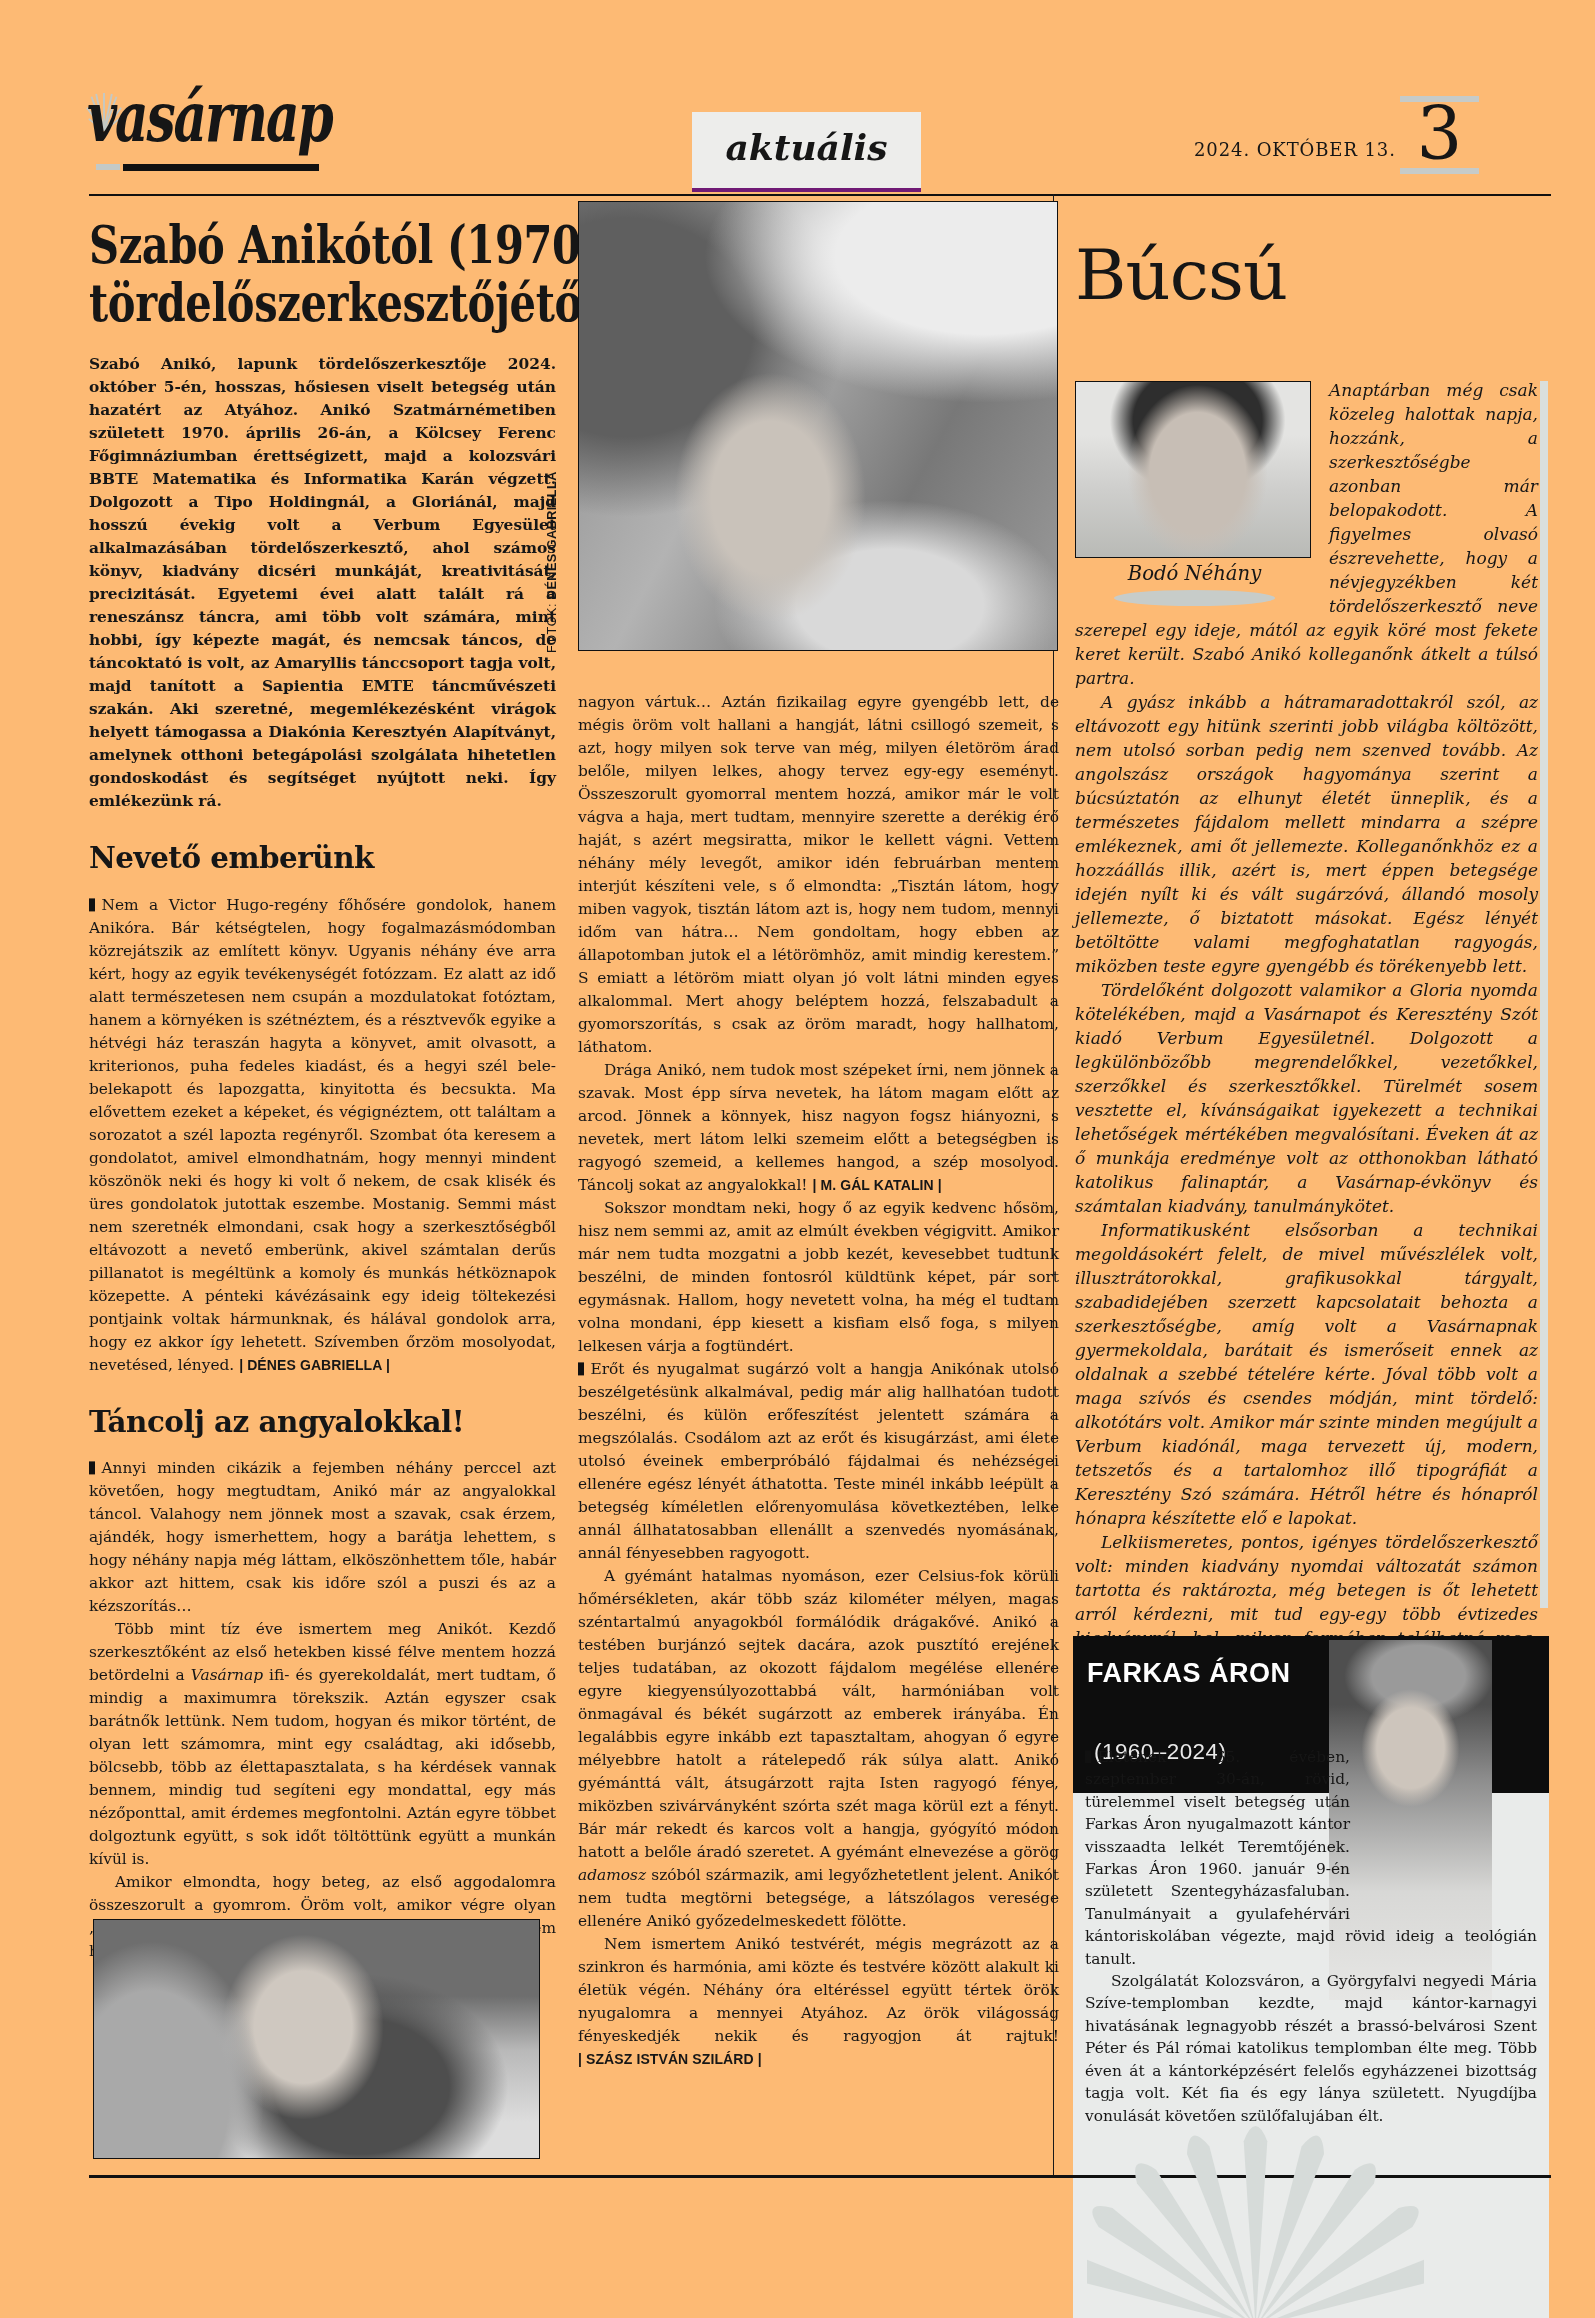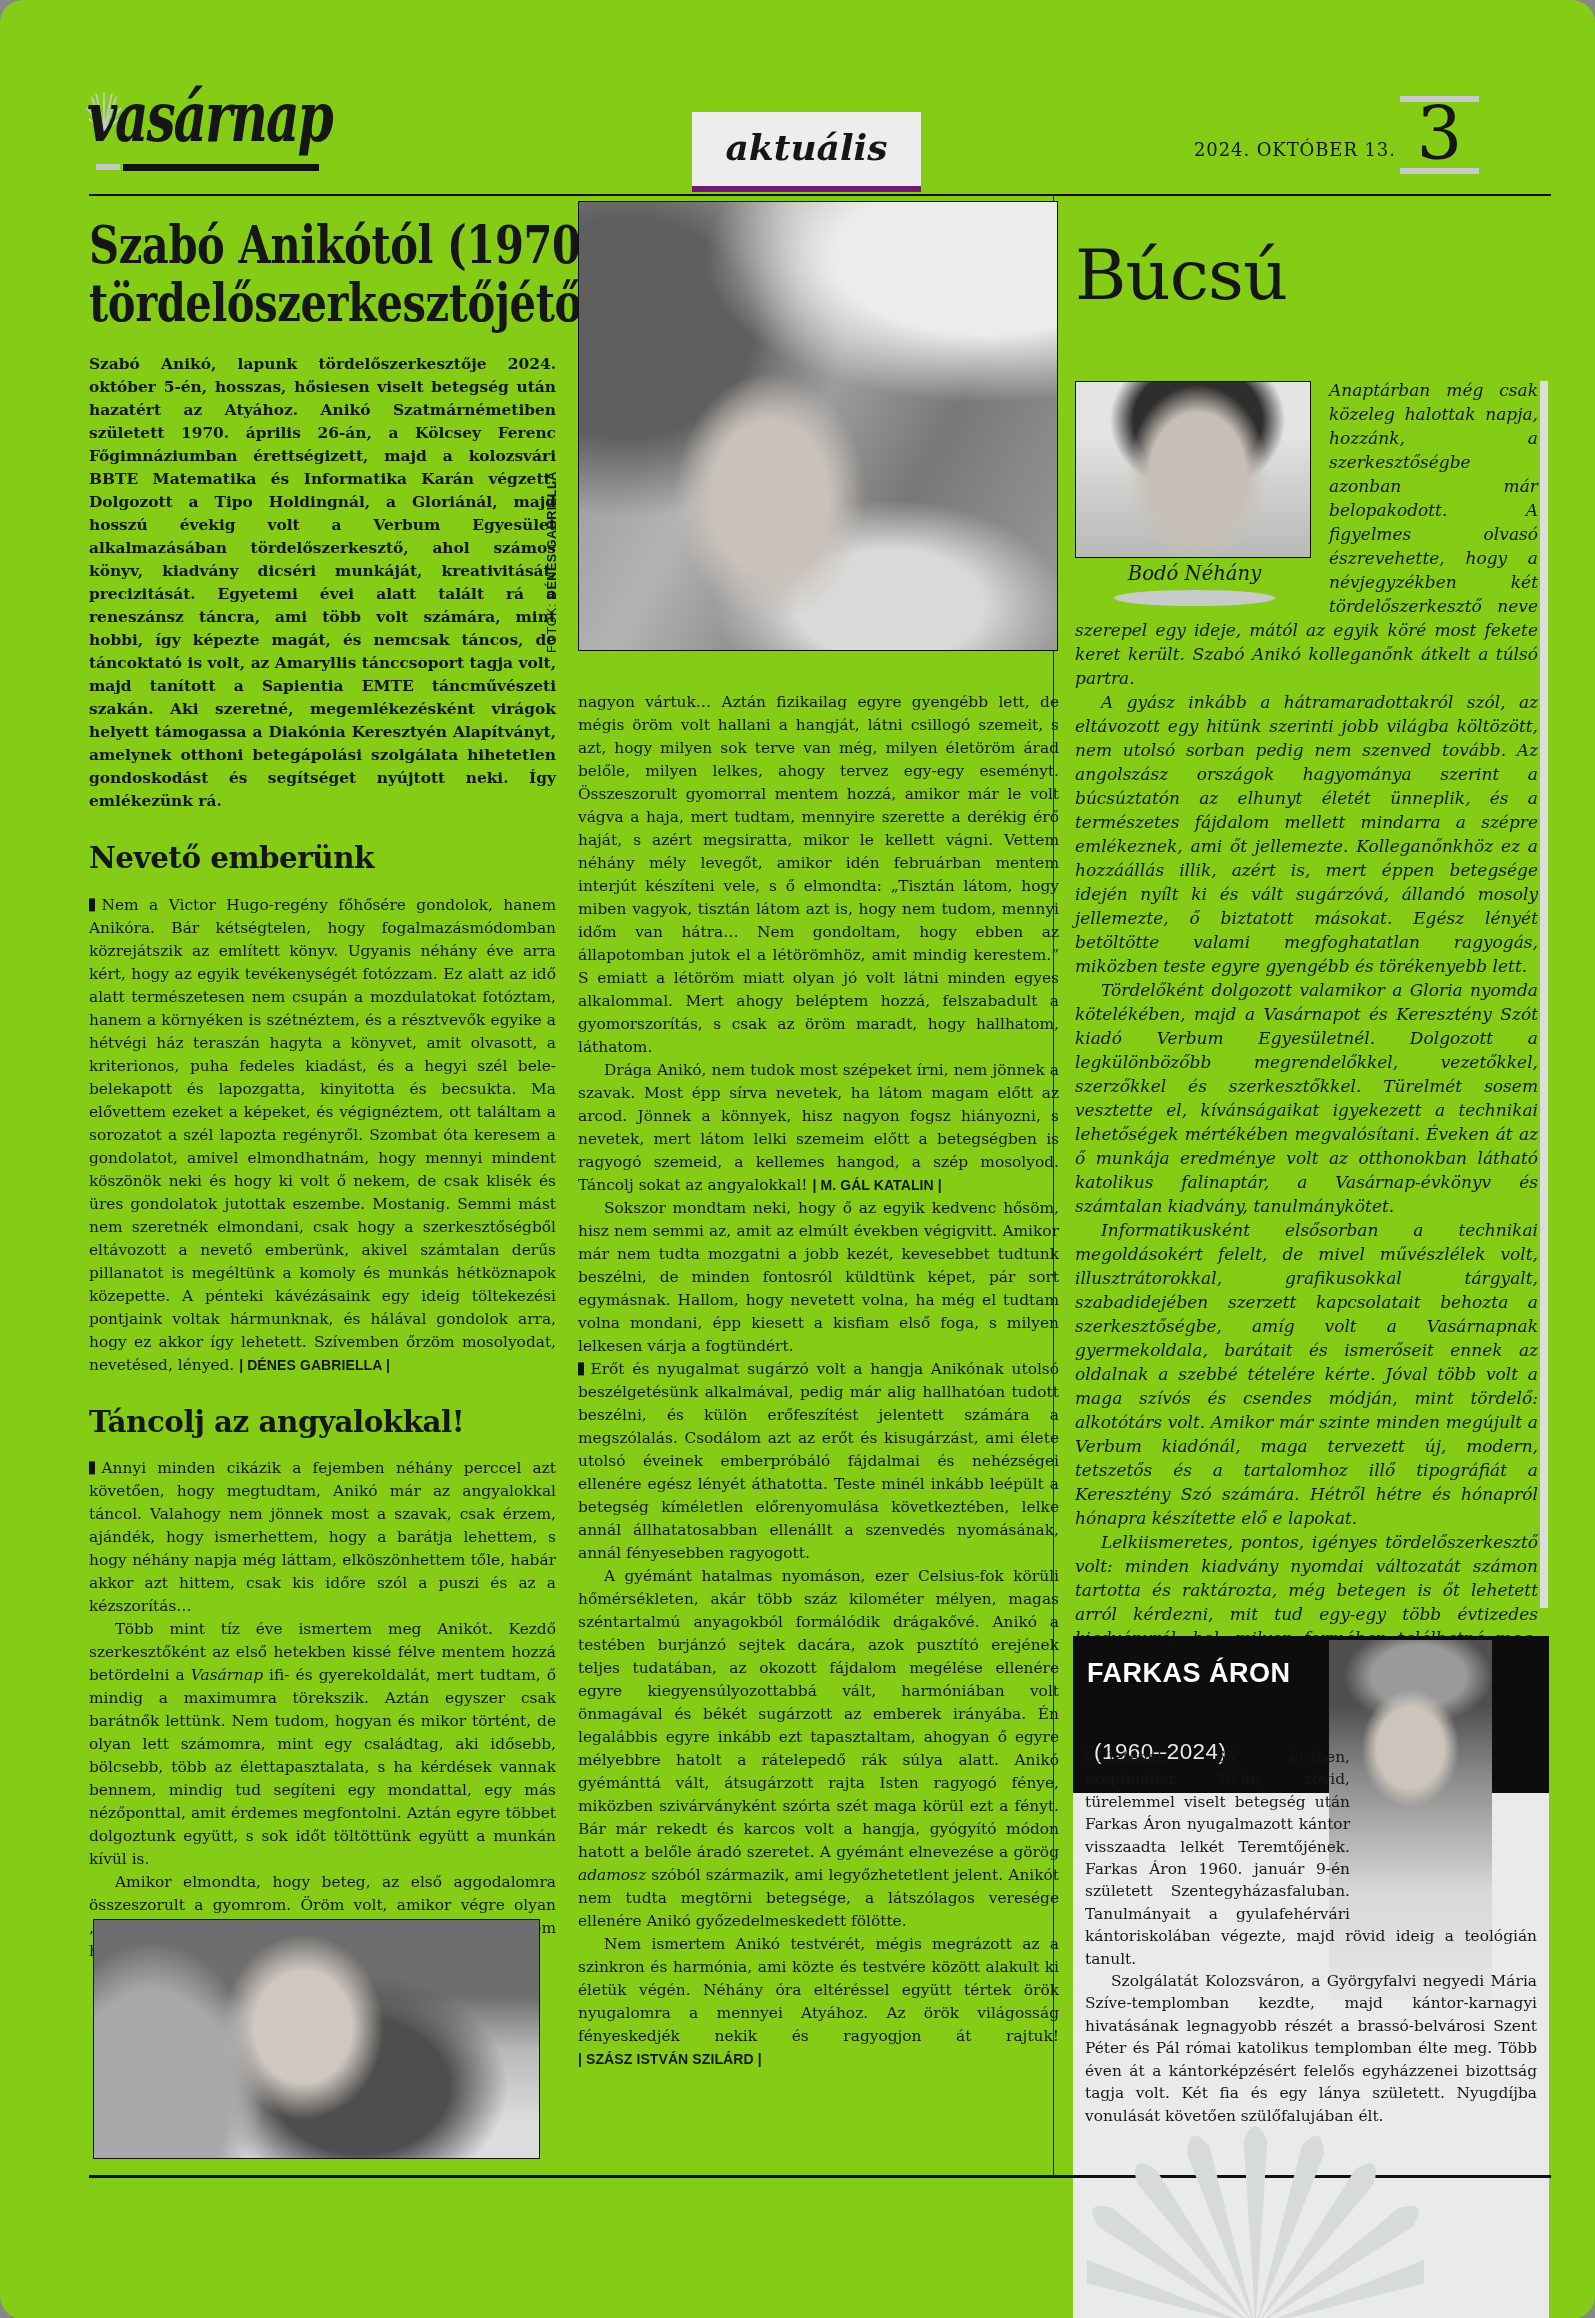--- a/index.html
+++ b/index.html
@@ -1,28 +1,28 @@
 <!DOCTYPE html>
 <html lang="hu" style="font-size:7.5px"><head>
 <meta charset="utf-8">
 <style>
   html,body{margin:0;padding:0;background:#888;}
   *{box-sizing:border-box;}
-  .page{position:relative;width:1595px;height:2319px;background:#84cc16;color:#161616;
-        font-family:"DejaVu Serif",serif;overflow:hidden;border-radius:23px;}
+  .page{position:relative;width:1595px;height:2319px;background:#fdba74;color:#161616;
+        font-family:"DejaVu Serif",serif;overflow:hidden;}
   .abs{position:absolute;}
   p{margin:0;}
   
   .masthead{left:87px;top:79px;font:bold italic 70px/75px "DejaVu Serif",serif;
             letter-spacing:-2.8px;transform:scaleX(.74);transform-origin:0 0;white-space:nowrap;}
   .mast-dash{left:96px;top:164px;width:24px;height:6px;background:#c3c9c6;}
   .mast-bar{left:123px;top:164px;width:196px;height:7px;background:#111;}
   .star-icon{left:86px;top:92px;}
   .aktualis{left:692px;top:112px;width:229px;height:80px;background:#ededeb;
-            border-bottom:6px solid #701a75;text-align:center;}
+            border-bottom:4px solid #701a75;text-align:center;}
   .aktualis span{font:bold italic 36px/70px "DejaVu Serif",serif;}
   .date{left:1194px;top:140px;font:18px/20.6px "DejaVu Serif",serif;letter-spacing:0.9px;}
   .pn-bar{left:1400px;width:79px;height:6px;background:#c6cbc9;}
   .pn{left:1402px;top:97px;width:75px;text-align:center;font:72px/75px "DejaVu Serif",serif;}
   .head-rule{left:89px;top:194px;width:1462px;height:1.9px;background:#111;}
   .v-divider{left:1053px;top:194px;width:1.4px;height:1981px;background:#1a1a1a;}
   .bottom-rule{left:89px;top:2175px;width:1462px;height:3.3px;background:#111;}
   
   .headline{left:89px;top:216px;width:1215px;transform:scaleX(.8);transform-origin:0 0;
             font:bold 52px/58px "DejaVu Serif",serif;letter-spacing:-0.5px;}

